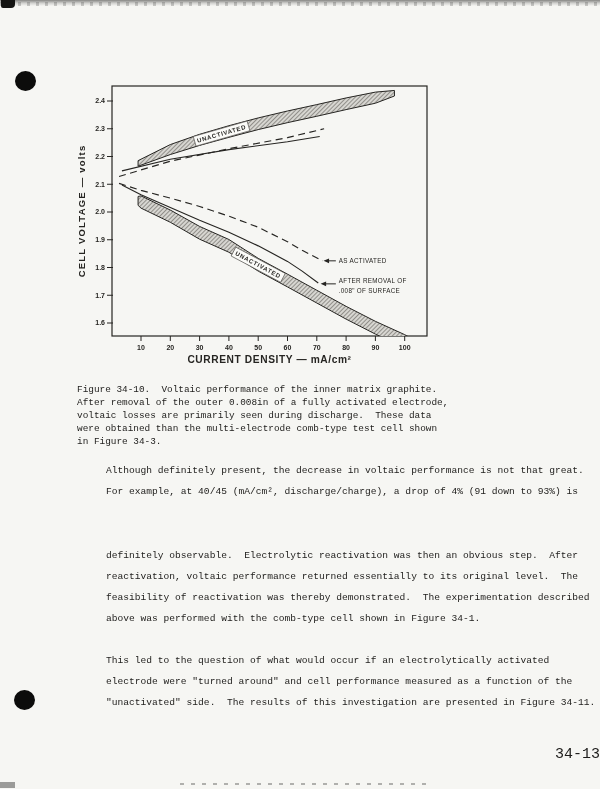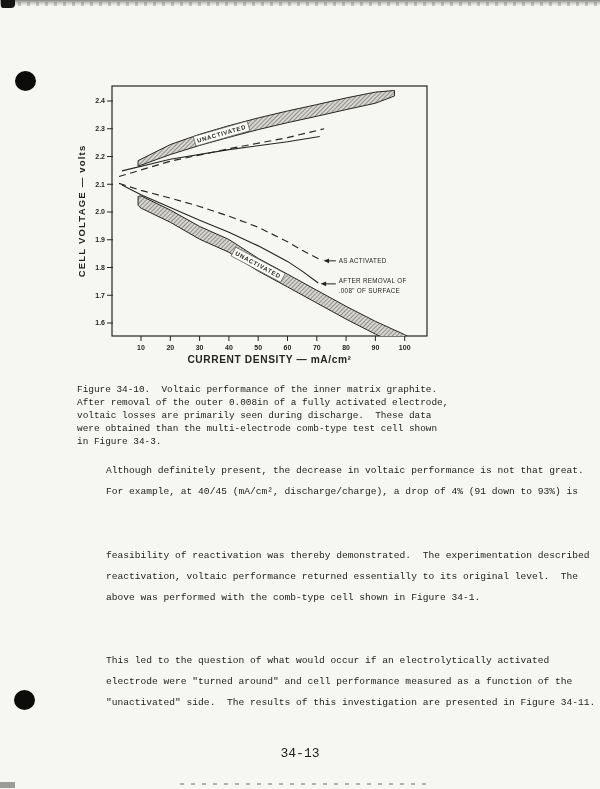--- a/index.html
+++ b/index.html
@@ -49,21 +49,21 @@
   .para{
     position:absolute;left:62px;
     font-size:9.6px;line-height:21px;margin-left:44px;
   }
   .para.p1{top:460px;}
   .para.p2{top:545px;}
   .para.p3{top:650px;}
   .tline{white-space:pre;}
   .page-number{
     position:absolute;left:0;right:0;top:746px;
-    text-align:center;font-size:13px;
+    text-align:right;font-size:15px;
   }
 </style>
 </head>
 <body>
 
 <div class="scan-top-edge"></div>
 <div class="scan-top-noise"></div>
 <div class="corner-mark-tl"></div>
 <div class="hole-punch one"></div>
 <div class="hole-punch two"></div>
@@ -160,22 +160,23 @@
     <div class="tline">voltaic losses are primarily seen during discharge.  These data</div>
     <div class="tline">were obtained than the multi-electrode comb-type test cell shown</div>
     <div class="tline">in Figure 34-3.</div>
   </div>
 
 <div class="para p1">
     <div class="tline">Although definitely present, the decrease in voltaic performance is not that great.</div>
     <div class="tline">For example, at 40/45 (mA/cm², discharge/charge), a drop of 4% (91 down to 93%) is</div>
   </div>
 <div class="para p2">
+    <div class="tline">definitely observable.  Electrolytic reactivation was then an obvious step.  After</div>
+    <div class="tline">reactivation, voltaic performance returned essentially to its original level.  The</div>
     <div class="tline">feasibility of reactivation was thereby demonstrated.  The experimentation described</div>
-    <div class="tline">reactivation, voltaic performance returned essentially to its original level.  The</div>
     <div class="tline">above was performed with the comb-type cell shown in Figure 34-1.</div>
   </div>
 <div class="para p3">
     <div class="tline">This led to the question of what would occur if an electrolytically activated</div>
     <div class="tline">electrode were "turned around" and cell performance measured as a function of the</div>
     <div class="tline">"unactivated" side.  The results of this investigation are presented in Figure 34-11.</div>
   </div>
 
 <div class="page-number">34-13</div>
 

